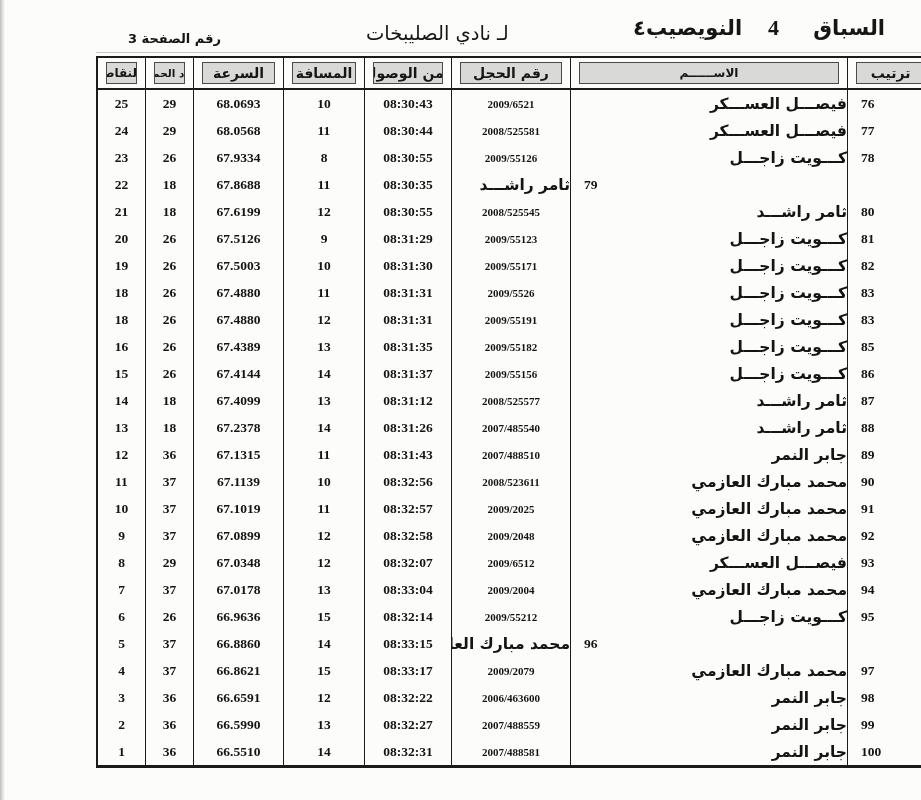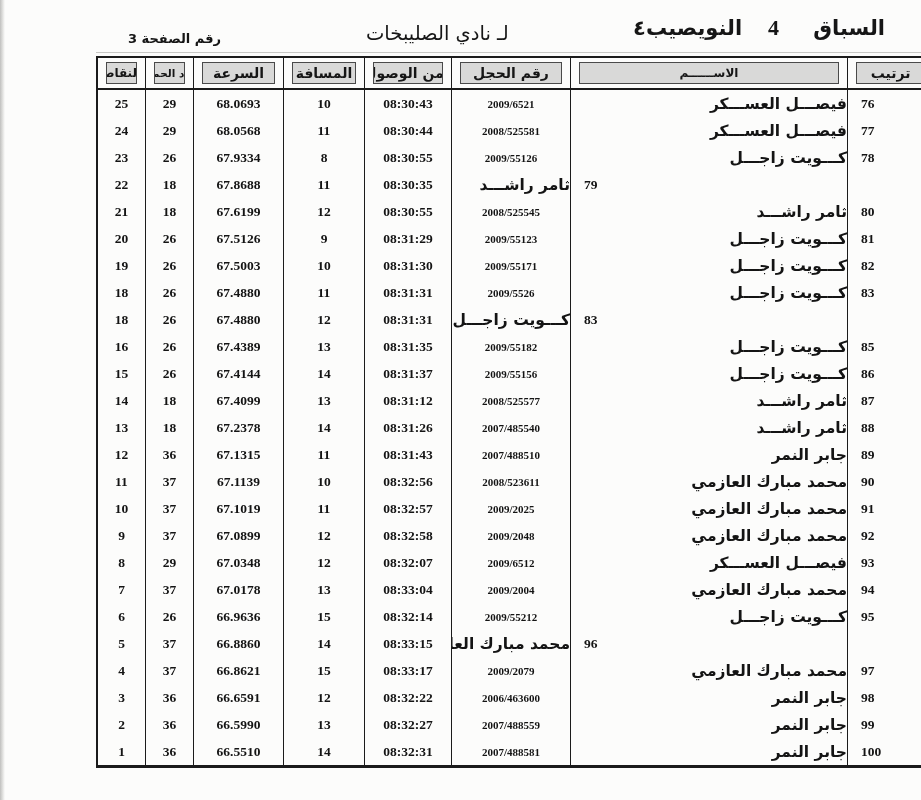--- a/index.html
+++ b/index.html
@@ -201,20 +201,21 @@
         <div class="cell col-ring">2009/5526</div>
         <div class="cell col-name">كـــويت زاجـــل</div>
         <div class="cell col-rank">83</div>
       </div>
       <div class="trow">
         <div class="cell col-points">18</div>
         <div class="cell col-count">26</div>
         <div class="cell col-speed">67.4880</div>
         <div class="cell col-distance">12</div>
         <div class="cell col-time">08:31:31</div>
+        <div class="cell col-ring">2009/55191</div>
         <div class="cell col-name">كـــويت زاجـــل</div>
         <div class="cell col-rank">83</div>
       </div>
       <div class="trow">
         <div class="cell col-points">16</div>
         <div class="cell col-count">26</div>
         <div class="cell col-speed">67.4389</div>
         <div class="cell col-distance">13</div>
         <div class="cell col-time">08:31:35</div>
         <div class="cell col-ring">2009/55182</div>

